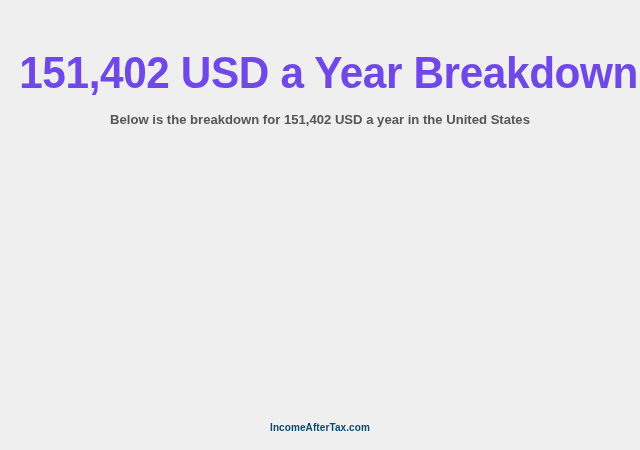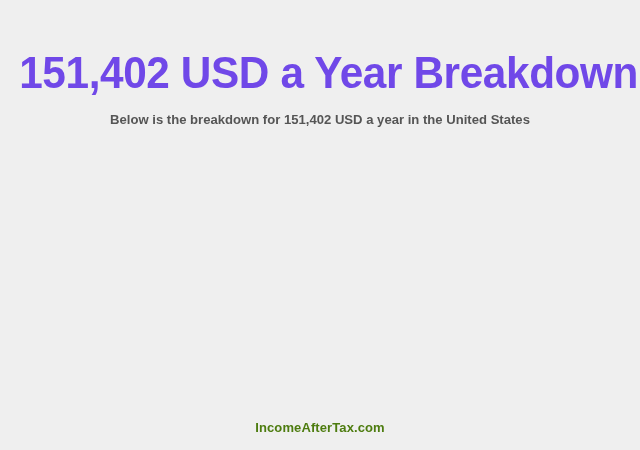--- a/index.html
+++ b/index.html
@@ -68,24 +68,24 @@
     bottom: 0;
     width: 640px;
     height: 42px;
     text-align: center;
   }
   .site-credit {
     display: inline-block;
     margin: 0;
     padding-top: 12px;
     font-family: "Liberation Sans Narrow", "Liberation Sans", sans-serif;
-    font-size: 13px;
+    font-size: 10px;
     line-height: 16px;
     font-weight: bold;
-    color: #4d7c0f;
+    color: #0c4a6e;
     letter-spacing: 0.1px;
     white-space: nowrap;
   }
 </style>
 </head>
 <body>
 
 <div class="page">
 
   <div class="header">

